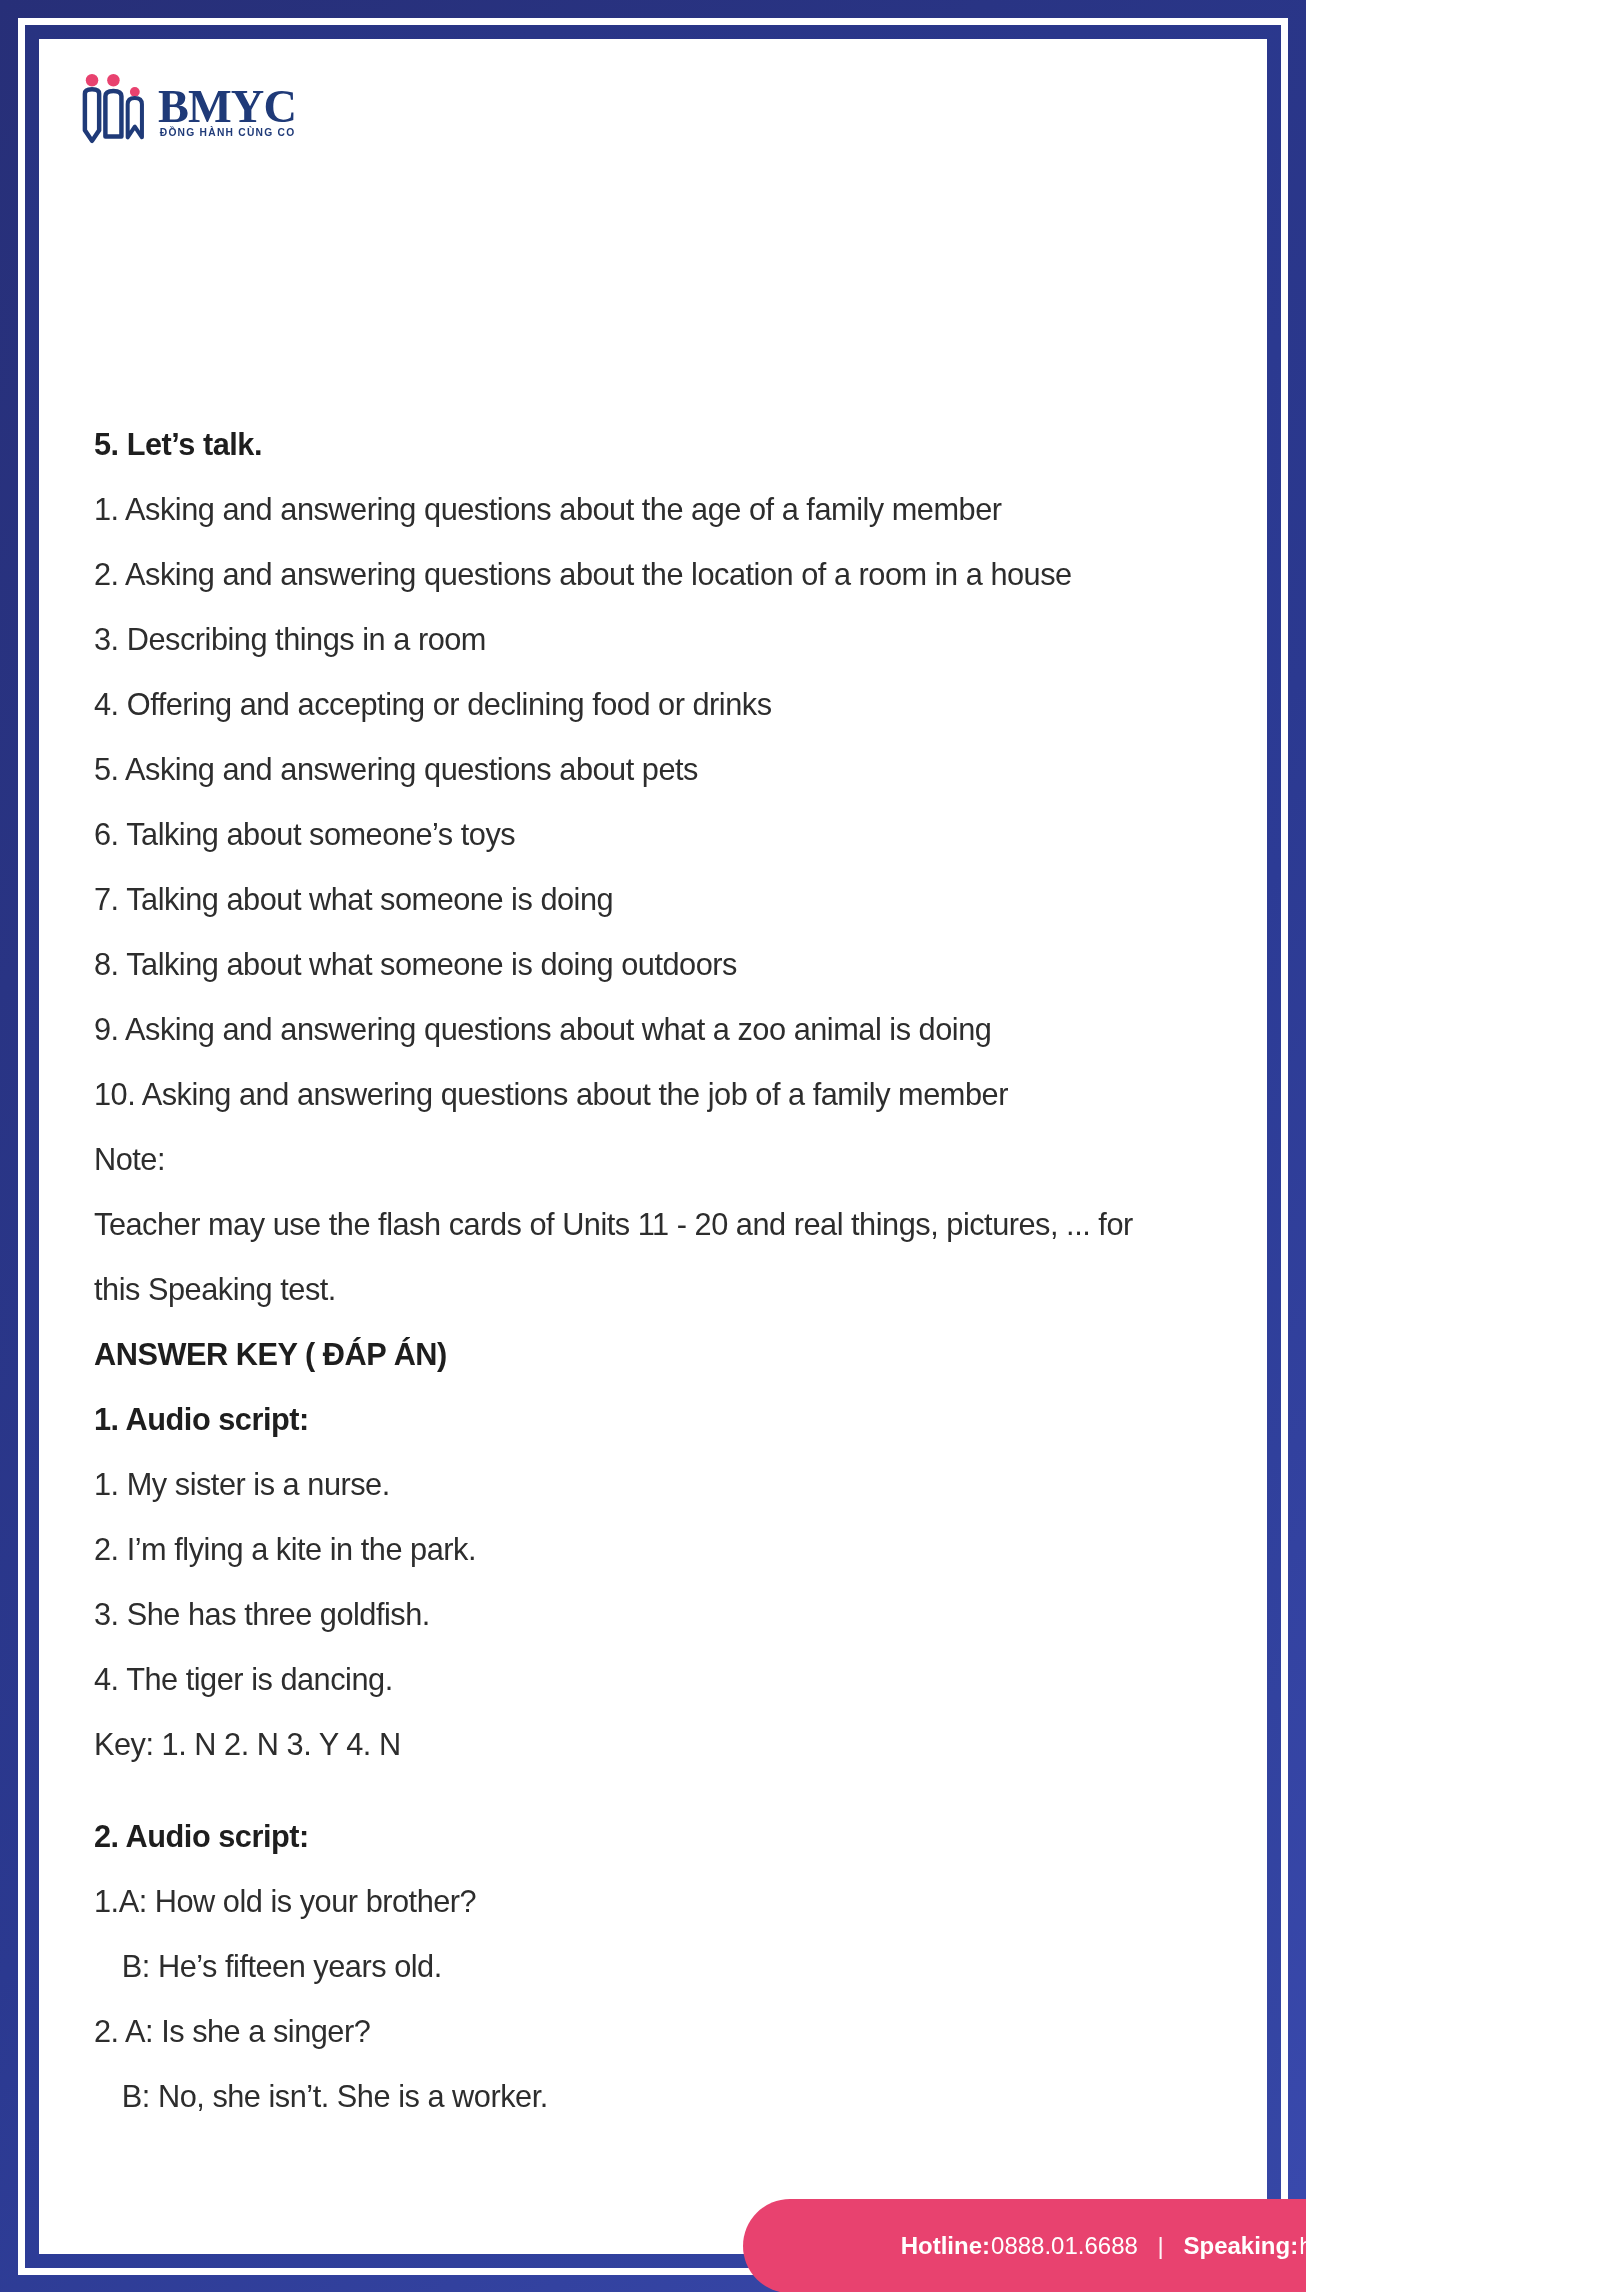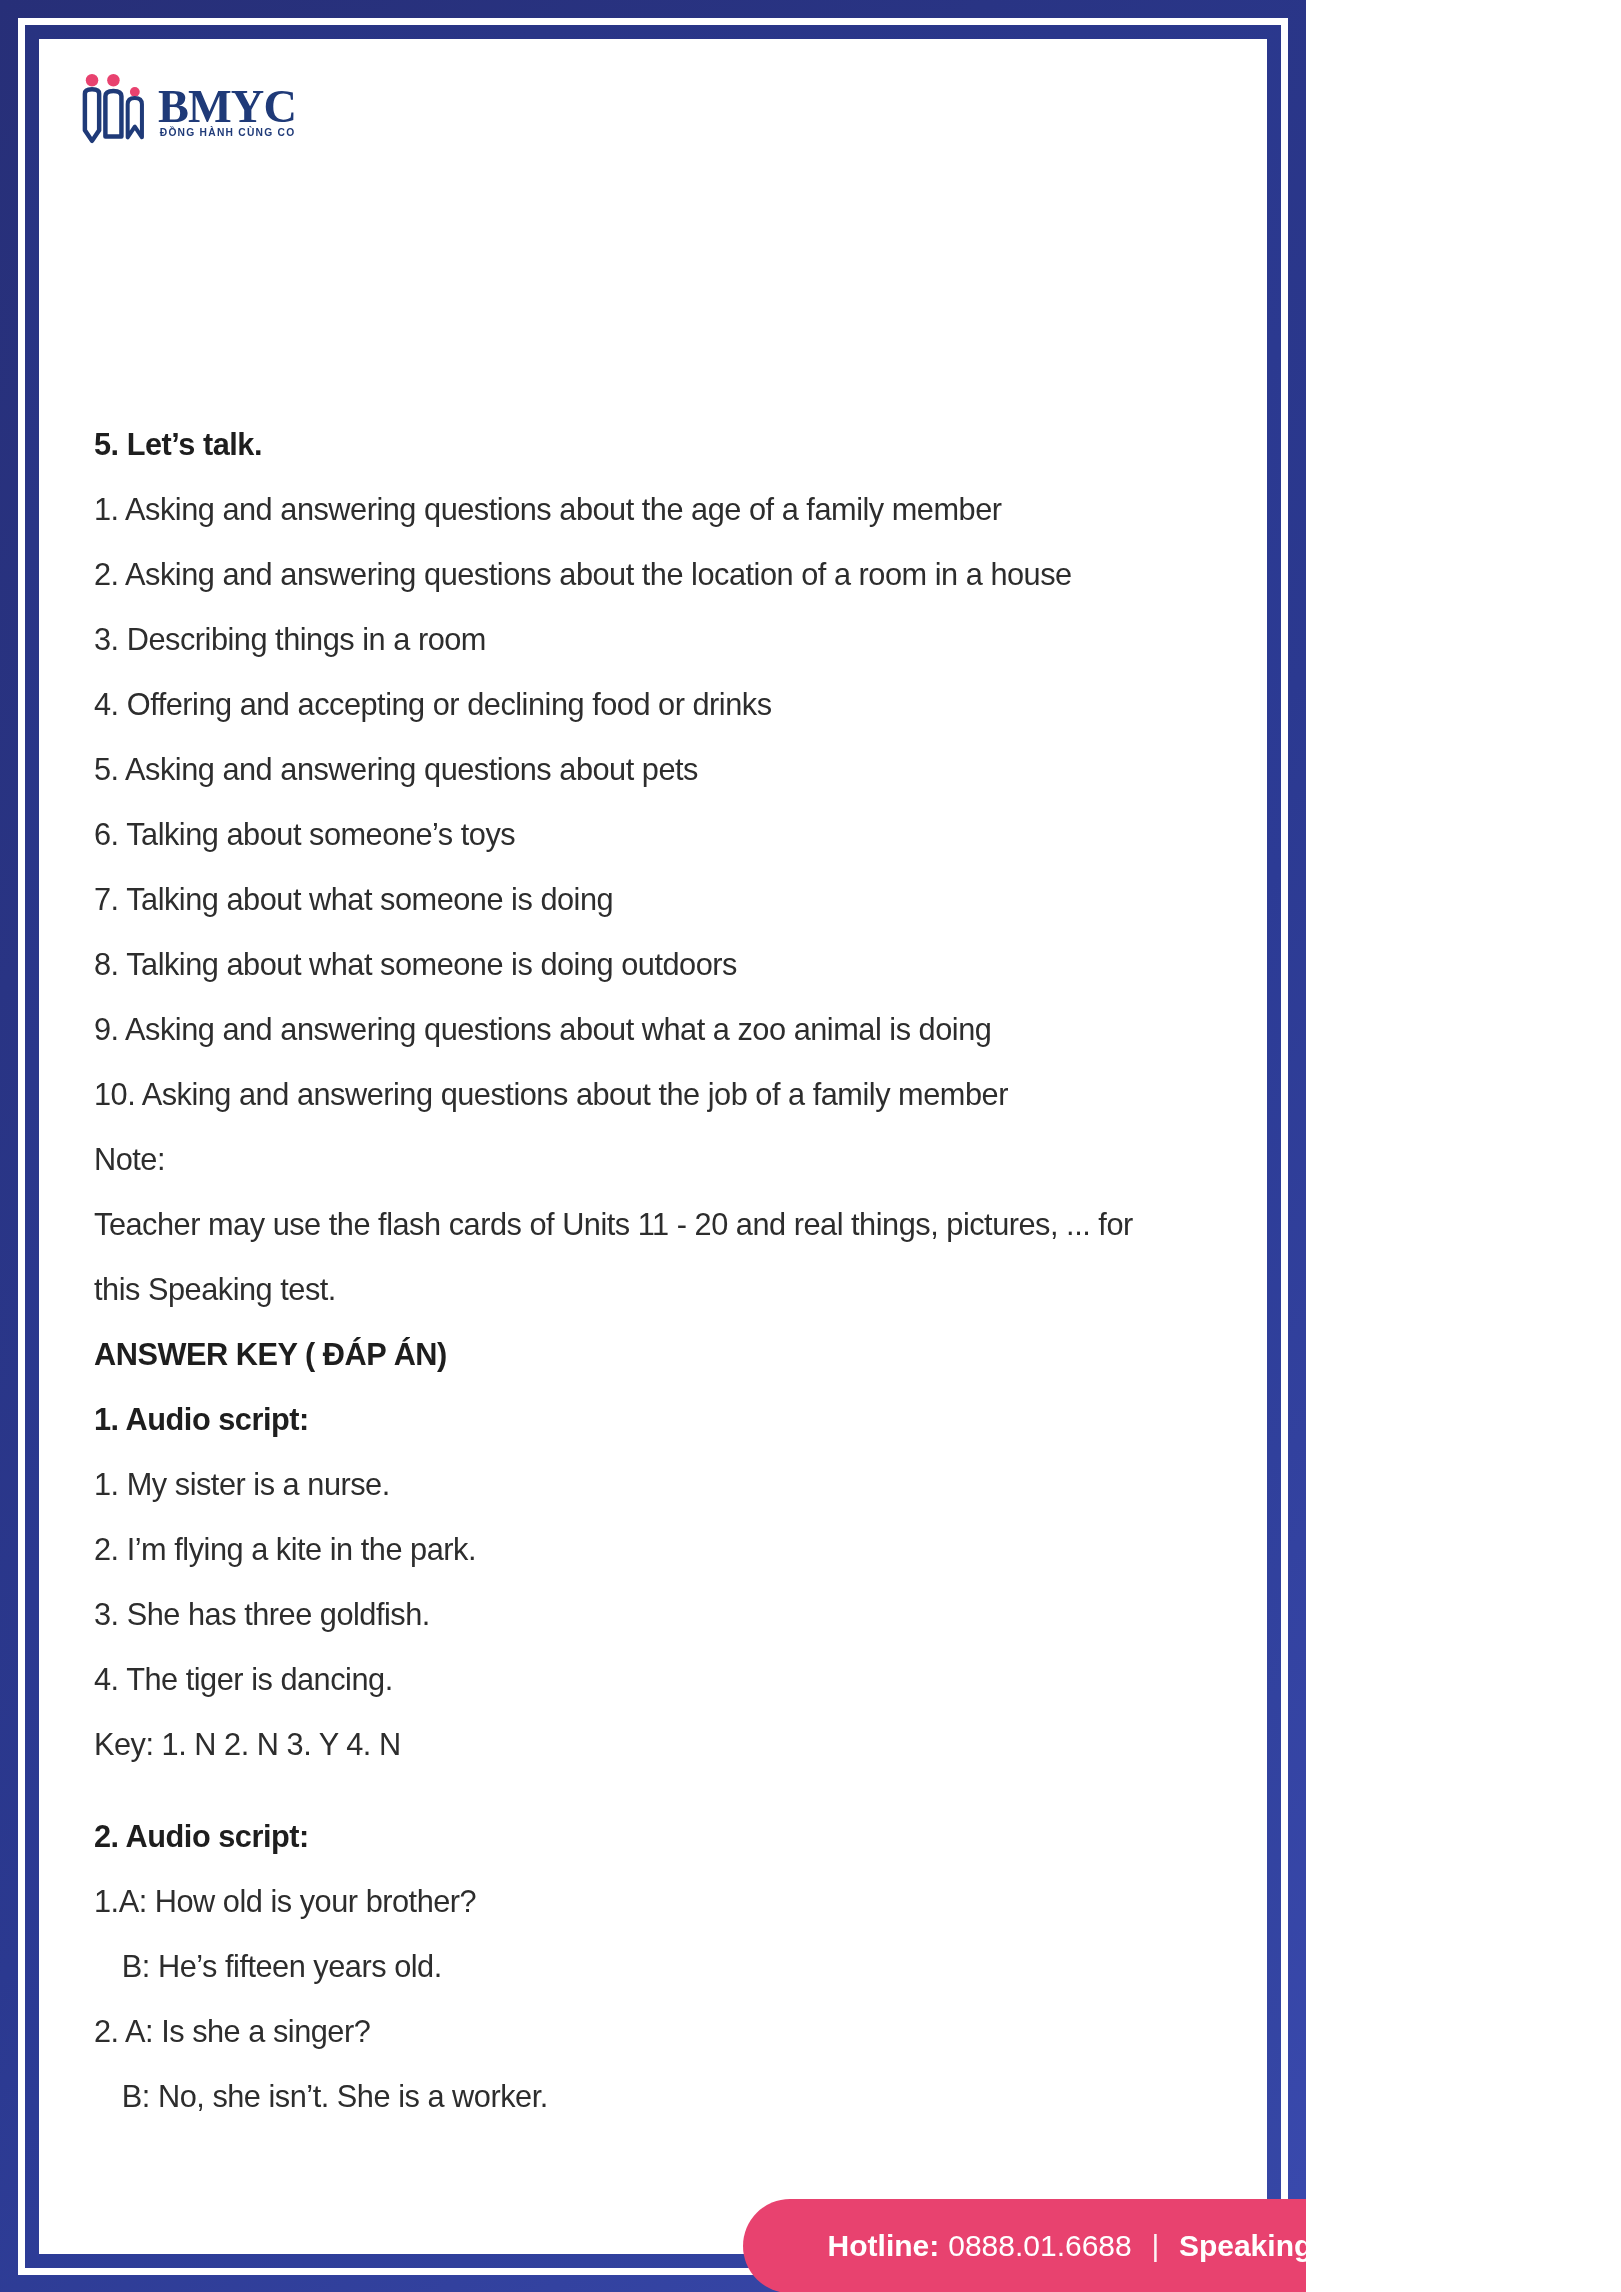--- a/index.html
+++ b/index.html
@@ -58,24 +58,24 @@
   }
   .body-lines .line.bold{font-weight:700;color:#1e1e1e;}
   .body-lines .line.indent{padding-left:29px;}
   .body-lines .line.gap{margin-top:27px;}
 
   .footer-ribbon{
     position:absolute;left:743px;top:2199px;width:878px;height:94px;
     background:var(--pink);
     border-radius:52px 0 0 52px;
     display:flex;align-items:center;justify-content:center;
-    color:#ffffff;font-size:30px;white-space:nowrap;
+    color:#ffffff;font-size:24px;white-space:nowrap;
   }
   .footer-ribbon .lbl{font-weight:700;}
-  .footer-ribbon .val{font-weight:400;margin-left:9px;}
+  .footer-ribbon .val{font-weight:400;margin-left:1px;}
   .footer-ribbon .sep{margin:0 19.7px;font-weight:400;opacity:.95;}
 </style>
 </head>
 <body>
 
 <div class="page">
   <div class="frame-outer"></div>
   <div class="frame-white"></div>
   <div class="frame-inner"></div>
   <div class="sheet"></div>

